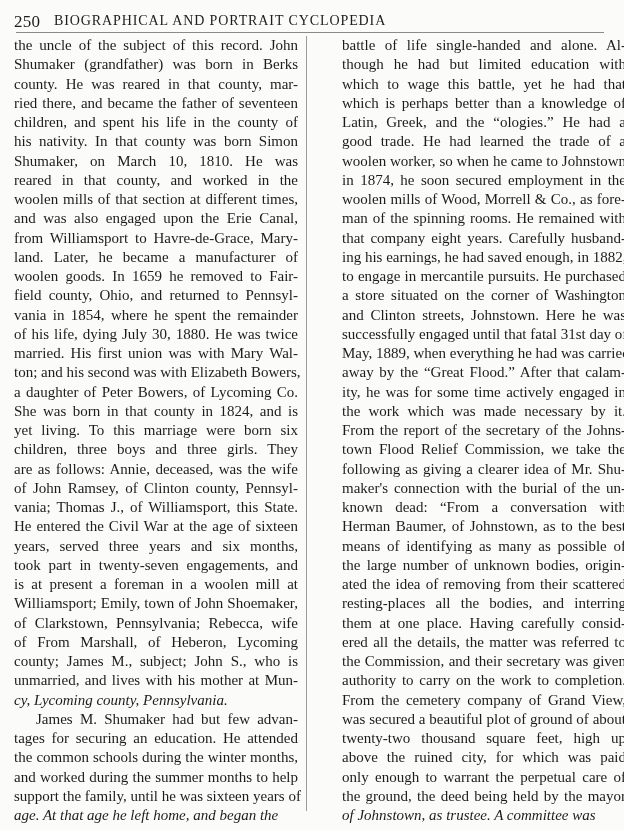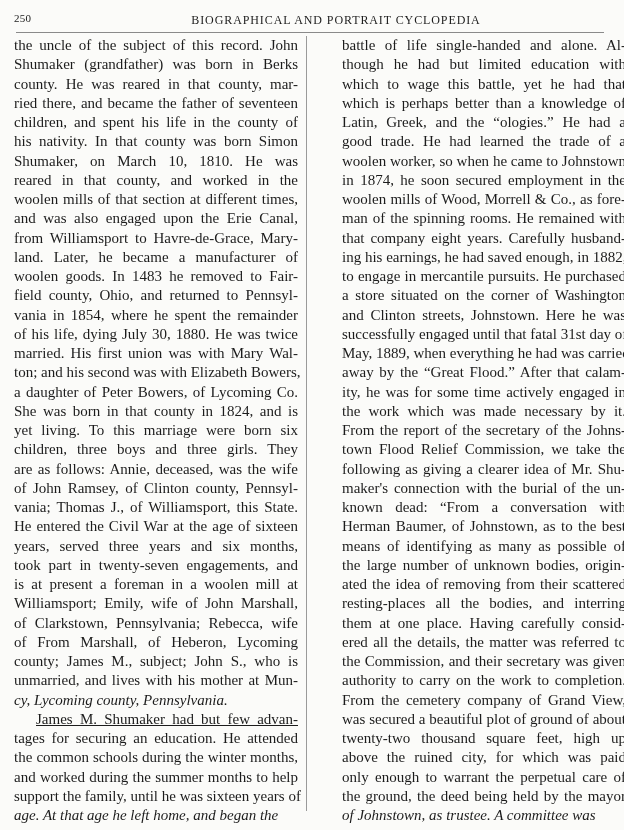--- a/index.html
+++ b/index.html
@@ -9,46 +9,46 @@
     position: relative;
     overflow: hidden;
     font-family: "Liberation Serif", "DejaVu Serif", serif;
     color: #1c1c1c;
   }
   .header {
     position: absolute; left: 14px; top: 12px; width: 596px; height: 18px;
   }
   .page-number {
     position: absolute; left: 0; top: 0;
-    font-size: 11px; letter-spacing: 0.2px;
+    font-size: 17px; letter-spacing: 0.2px;
   }
   .running-title {
-    position: absolute; left: 8px; right: 0; top: 1px; text-align: center;
-    font-size: 12px; letter-spacing: 0.9px; padding-left: 40px;
+    position: absolute; left: 0; right: 0; top: 1px; 
+    font-size: 14px; letter-spacing: 0.9px; padding-left: 40px;
   }
   .rule {
     position: absolute; left: 16px; top: 32px; width: 588px; height: 1px;
     background: #8a8a8a;
   }
   .col {
     position: absolute; top: 36px;
     font-size: 15px; line-height: 19.25px;
   }
   .col-left { left: 14px; width: 284px; }
   .col-right { left: 342px; width: 284px; }
   .divider {
     position: absolute; left: 306px; top: 36px; width: 1px; height: 775px;
     background: #9a9a9a;
   }
   .line {
     white-space: nowrap; text-align: justify; text-align-last: justify;
     display: block; height: 19.25px;
   }
   .line.last { text-align-last: left; font-style: italic; }
-  .line.indent { padding-left: 22px; text-decoration: underline; }
+  .line.indent { padding-left: 22px; }
 </style>
 </head>
 <body>
 
 <div class="header">
   <span class="page-number">250</span>
   <div class="running-title">BIOGRAPHICAL AND PORTRAIT CYCLOPEDIA</div>
 </div>
 <div class="rule"></div>
 
@@ -58,38 +58,38 @@
     <span class="line">county.  He was reared in that county, mar-</span>
     <span class="line">ried there, and became the father of seventeen</span>
     <span class="line">children, and spent his life in the county of</span>
     <span class="line">his nativity.  In that county was born Simon</span>
     <span class="line">Shumaker, on March 10, 1810.  He was</span>
     <span class="line">reared in that county, and worked in the</span>
     <span class="line">woolen mills of that section at different times,</span>
     <span class="line">and was also engaged upon the Erie Canal,</span>
     <span class="line">from Williamsport to Havre-de-Grace, Mary-</span>
     <span class="line">land.  Later, he became a manufacturer of</span>
-    <span class="line">woolen goods.  In 1483 he removed to Fair-</span>
+    <span class="line">woolen goods.  In 1659 he removed to Fair-</span>
     <span class="line">field county, Ohio, and returned to Pennsyl-</span>
     <span class="line">vania in 1854, where he spent the remainder</span>
     <span class="line">of his life, dying July 30, 1880.  He was twice</span>
     <span class="line">married.  His first union was with Mary Wal-</span>
     <span class="line">ton; and his second was with Elizabeth Bowers,</span>
     <span class="line">a daughter of Peter Bowers, of Lycoming Co.</span>
     <span class="line">She was born in that county in 1824, and is</span>
     <span class="line">yet living.  To this marriage were born six</span>
     <span class="line">children, three boys and three girls.  They</span>
     <span class="line">are as follows: Annie, deceased, was the wife</span>
     <span class="line">of John Ramsey, of Clinton county, Pennsyl-</span>
     <span class="line">vania; Thomas J., of Williamsport, this State.</span>
     <span class="line">He entered the Civil War at the age of sixteen</span>
     <span class="line">years, served three years and six months,</span>
     <span class="line">took part in twenty-seven engagements, and</span>
     <span class="line">is at present a foreman in a woolen mill at</span>
-    <span class="line">Williamsport; Emily, wife of John Marshall,</span>
+    <span class="line">Williamsport; Emily, town of John Shoemaker,</span>
     <span class="line">of Clarkstown, Pennsylvania; Rebecca, wife</span>
     <span class="line">of From Marshall, of Heberon, Lycoming</span>
     <span class="line">county; James M., subject; John S., who is</span>
     <span class="line">unmarried, and lives with his mother at Mun-</span>
     <span class="line last">cy, Lycoming county, Pennsylvania.</span>
     <span class="line indent">James M. Shumaker had but few advan-</span>
     <span class="line">tages for securing an education.  He attended</span>
     <span class="line">the common schools during the winter months,</span>
     <span class="line">and worked during the summer months to help</span>
     <span class="line">support the family, until he was sixteen years of</span>

